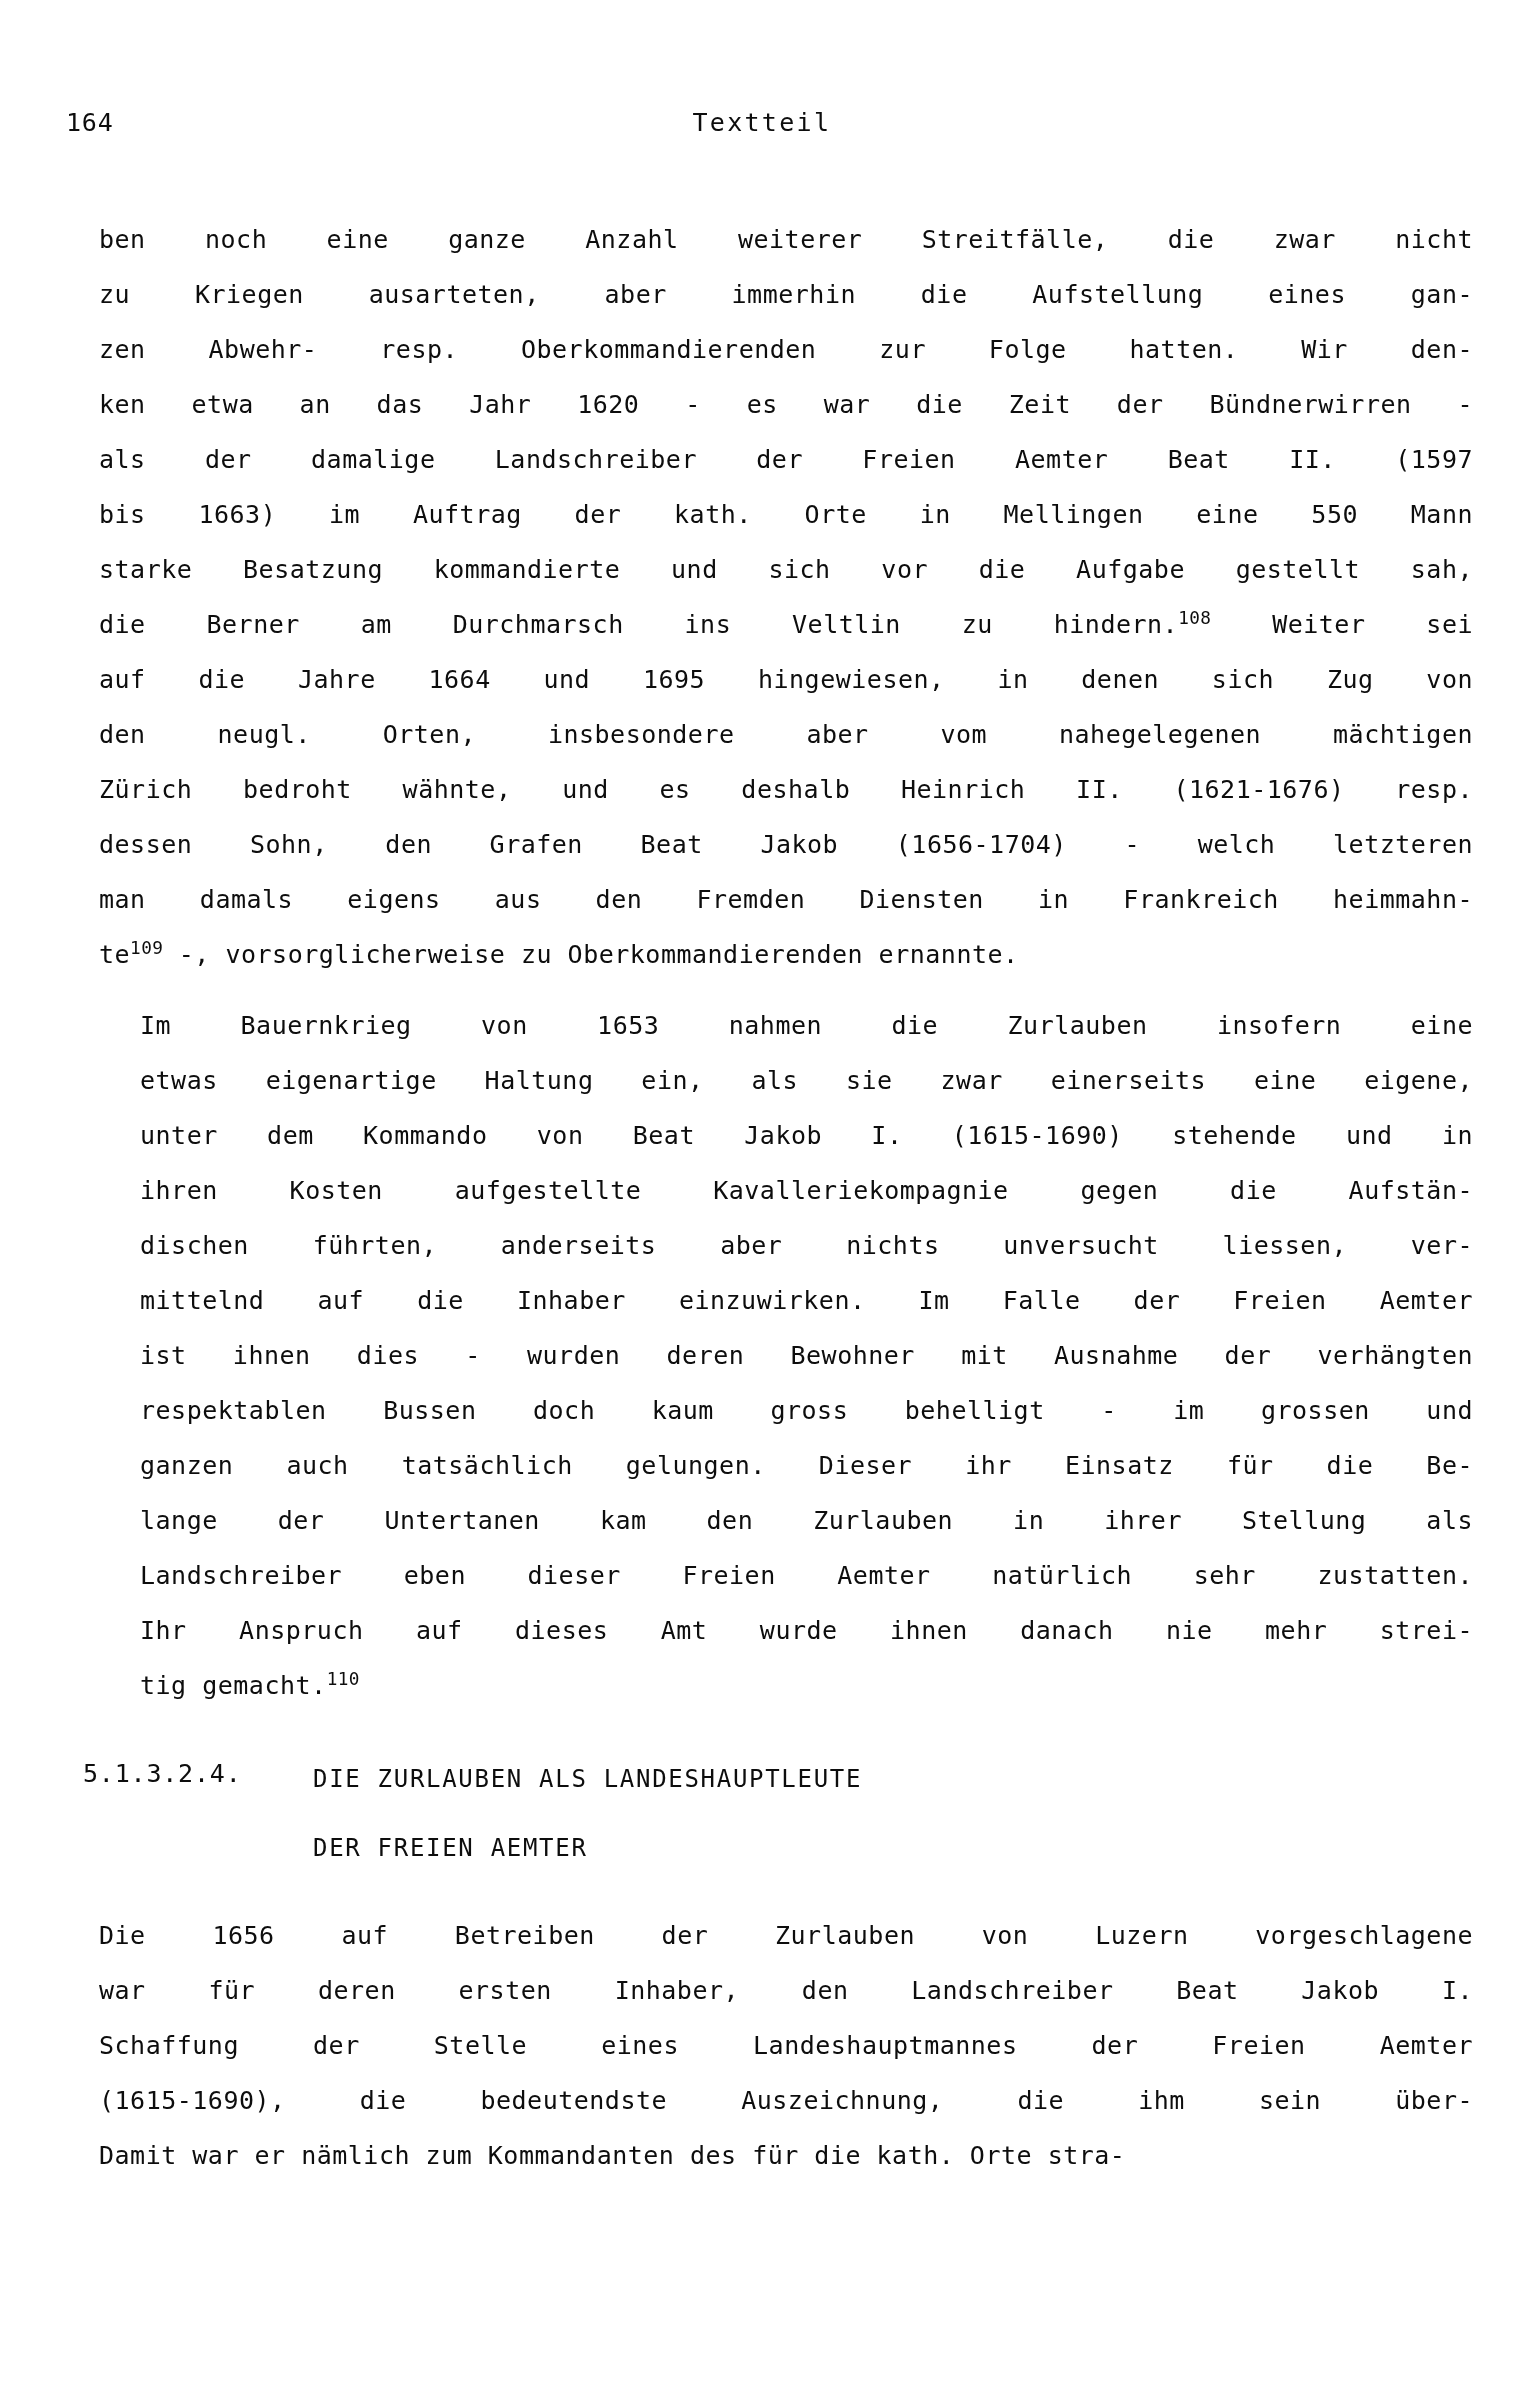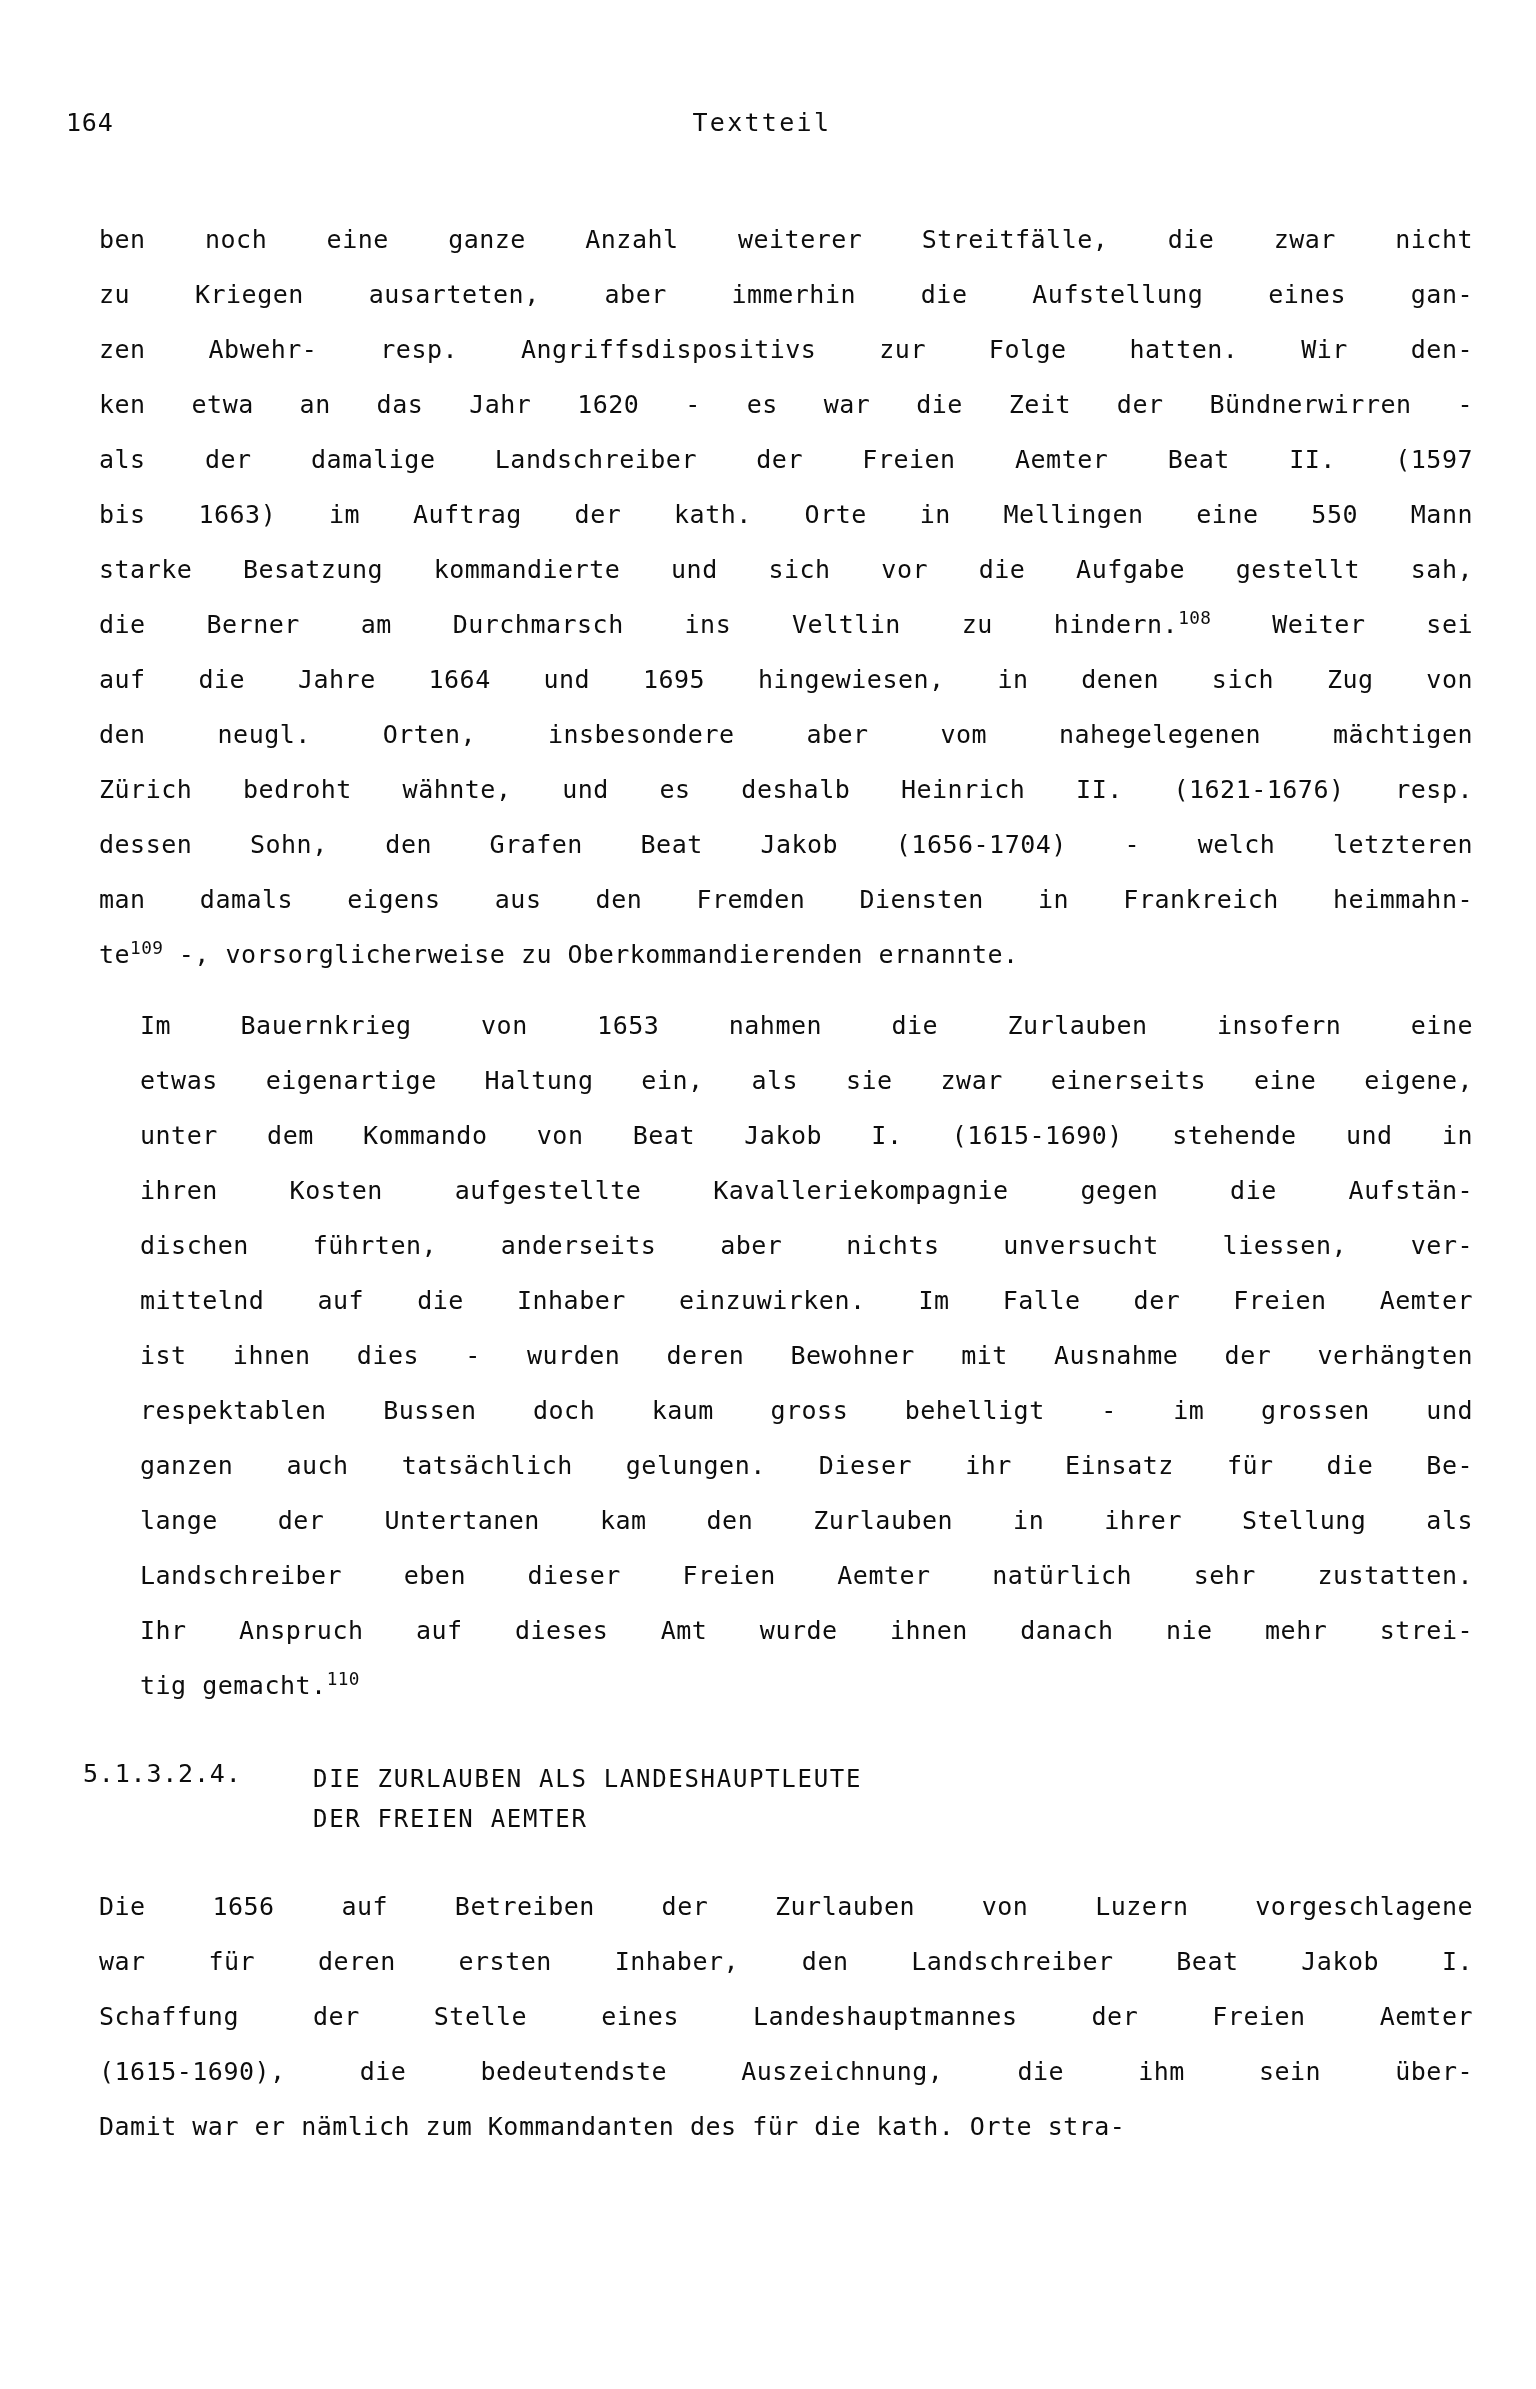--- a/index.html
+++ b/index.html
@@ -82,41 +82,41 @@
     letter-spacing: 0.8px;
   }
   .section-title {
     margin-left: 230px;
     font-size: 24px;
     line-height: 40px;
     letter-spacing: 1.7px;
   }
   .section-title .t2 {
     display: block;
-    margin-top: 0;
+    margin-top: 29px;
   }
   .after-section {
     margin-top: 40px;
   }
 </style>
 </head>
 <body>
 
 <div class="page">
 
   <div class="page-number">164</div>
   <div class="running-head">Textteil</div>
 
   <div class="body-block">
 
     <div>
       <p class="para" id="para-1">
           <span class="line just">ben noch eine ganze Anzahl weiterer Streitfälle, die zwar nicht</span>
           <span class="line just">zu Kriegen ausarteten, aber immerhin die Aufstellung eines gan-</span>
-          <span class="line just">zen Abwehr- resp. Angriffsdispositivs zur Folge hatten. Wir den-</span>
+          <span class="line just">zen Abwehr- resp. Oberkommandierenden zur Folge hatten. Wir den-</span>
           <span class="line just">ken etwa an das Jahr 1620 - es war die Zeit der Bündnerwirren -</span>
           <span class="line just">als der damalige Landschreiber der Freien Aemter Beat II. (1597</span>
           <span class="line just">bis 1663) im Auftrag der kath. Orte in Mellingen eine 550 Mann</span>
           <span class="line just">starke Besatzung kommandierte und sich vor die Aufgabe gestellt sah,</span>
           <span class="line just">die Berner am Durchmarsch ins Veltlin zu hindern.<sup class="fn">108</sup> Weiter sei</span>
           <span class="line just">auf die Jahre 1664 und 1695 hingewiesen, in denen sich Zug von</span>
           <span class="line just">den neugl. Orten, insbesondere aber vom nahegelegenen mächtigen</span>
           <span class="line just">Zürich bedroht wähnte, und es deshalb Heinrich II. (1621-1676) resp.</span>
           <span class="line just">dessen Sohn, den Grafen Beat Jakob (1656-1704) - welch letzteren</span>
           <span class="line just">man damals eigens aus den Fremden Diensten in Frankreich heimmahn-</span>

